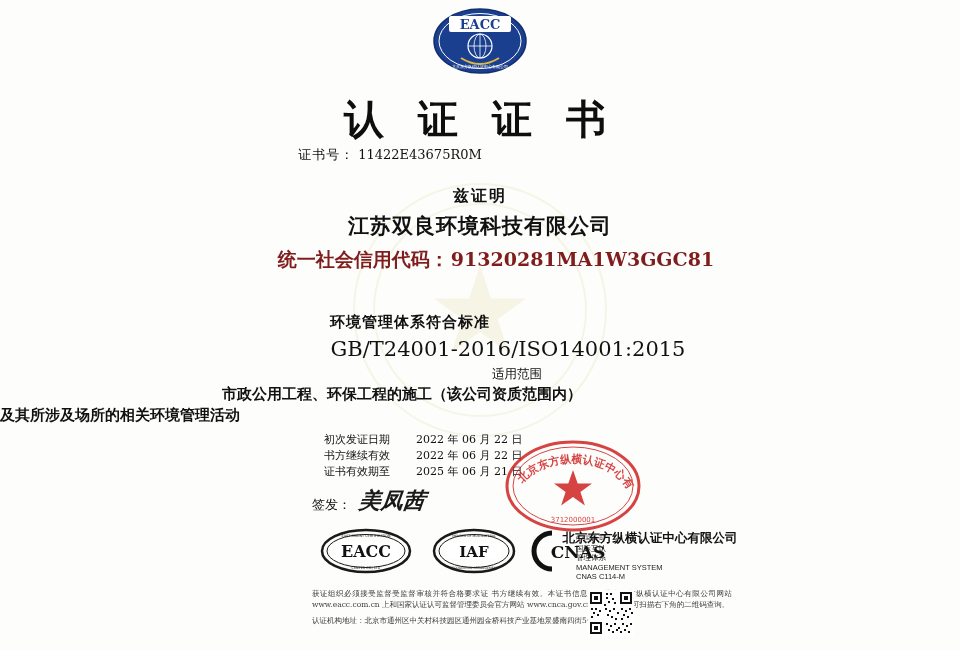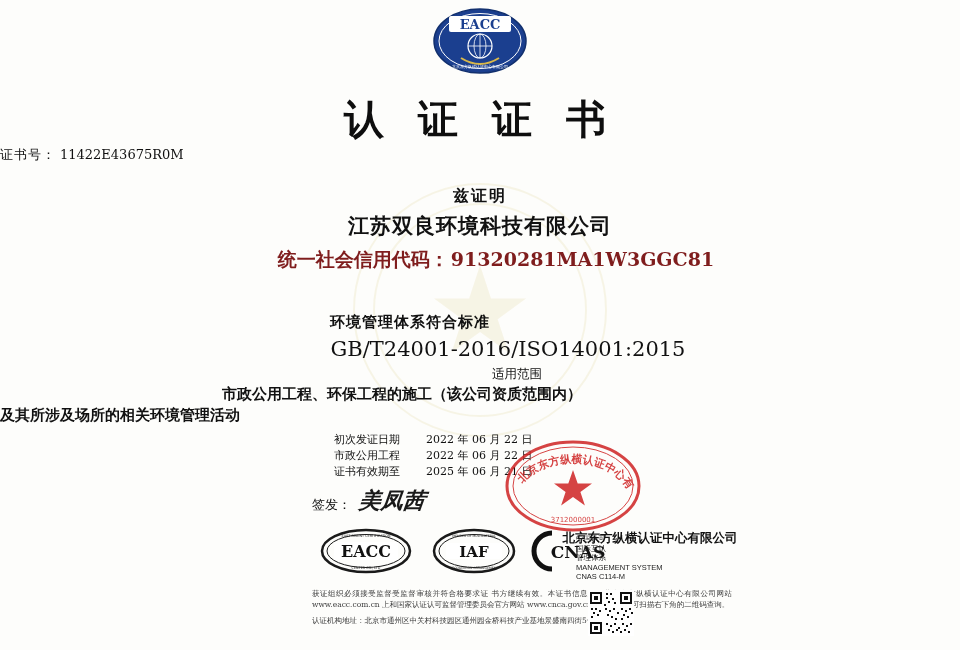--- a/index.html
+++ b/index.html
@@ -74,21 +74,21 @@
     font-weight: bold;
     letter-spacing: 10px;
     color: #0e0e0e;
   }
 
   .cert-no {
     position: absolute;
     top: 146px;
     left: 0;
     width: 780px;
-    text-align: left;
+    text-align: center;
     font-size: 13px;
     color: #111;
     font-family: "DejaVu Serif", serif;
   }
   .cert-no .label { letter-spacing: 1px; }
   .cert-no .value { margin-left: 4px; }
 
   .hereby {
     position: absolute;
     top: 186px;
@@ -185,21 +185,21 @@
 
   .dates {
     position: absolute;
     top: 432px;
     left: 324px;
     font-size: 11px;
     font-family: "DejaVu Serif", serif;
     line-height: 16px;
   }
   .dates .d-row { white-space: nowrap; }
-  .dates .d-label { display: inline-block; width: 92px; margin-left: 10px; }
+  .dates .d-label { display: inline-block; width: 92px; }
   .dates .d-value { display: inline-block; }
 
   .signature-row {
     position: absolute;
     top: 486px;
     left: 312px;
     font-size: 13px;
     font-family: "DejaVu Serif", serif;
   }
   .signature-row .sig-label { vertical-align: middle; }
@@ -331,21 +331,21 @@
 
   <div class="scope-label">适用范围</div>
   <div class="scope-line1">市政公用工程、环保工程的施工（该公司资质范围内）</div>
   <div class="scope-line2">及其所涉及场所的相关环境管理活动</div>
 
   <div class="dates">
     <div class="d-row">
       <span class="d-label">初次发证日期</span><span class="d-value">2022 年 06 月 22 日</span>
     </div>
     <div class="d-row">
-      <span class="d-label">市政公用工程</span><span class="d-value">2022 年 06 月 22 日</span>
+      <span class="d-label">书方继续有效</span><span class="d-value">2022 年 06 月 22 日</span>
     </div>
     <div class="d-row">
       <span class="d-label">证书有效期至</span><span class="d-value">2025 年 06 月 21 日</span>
     </div>
   </div>
 
   <div class="signature-row">
     <span class="sig-label">签发：</span><span class="sig-name">美凤茜</span>
   </div>
 

